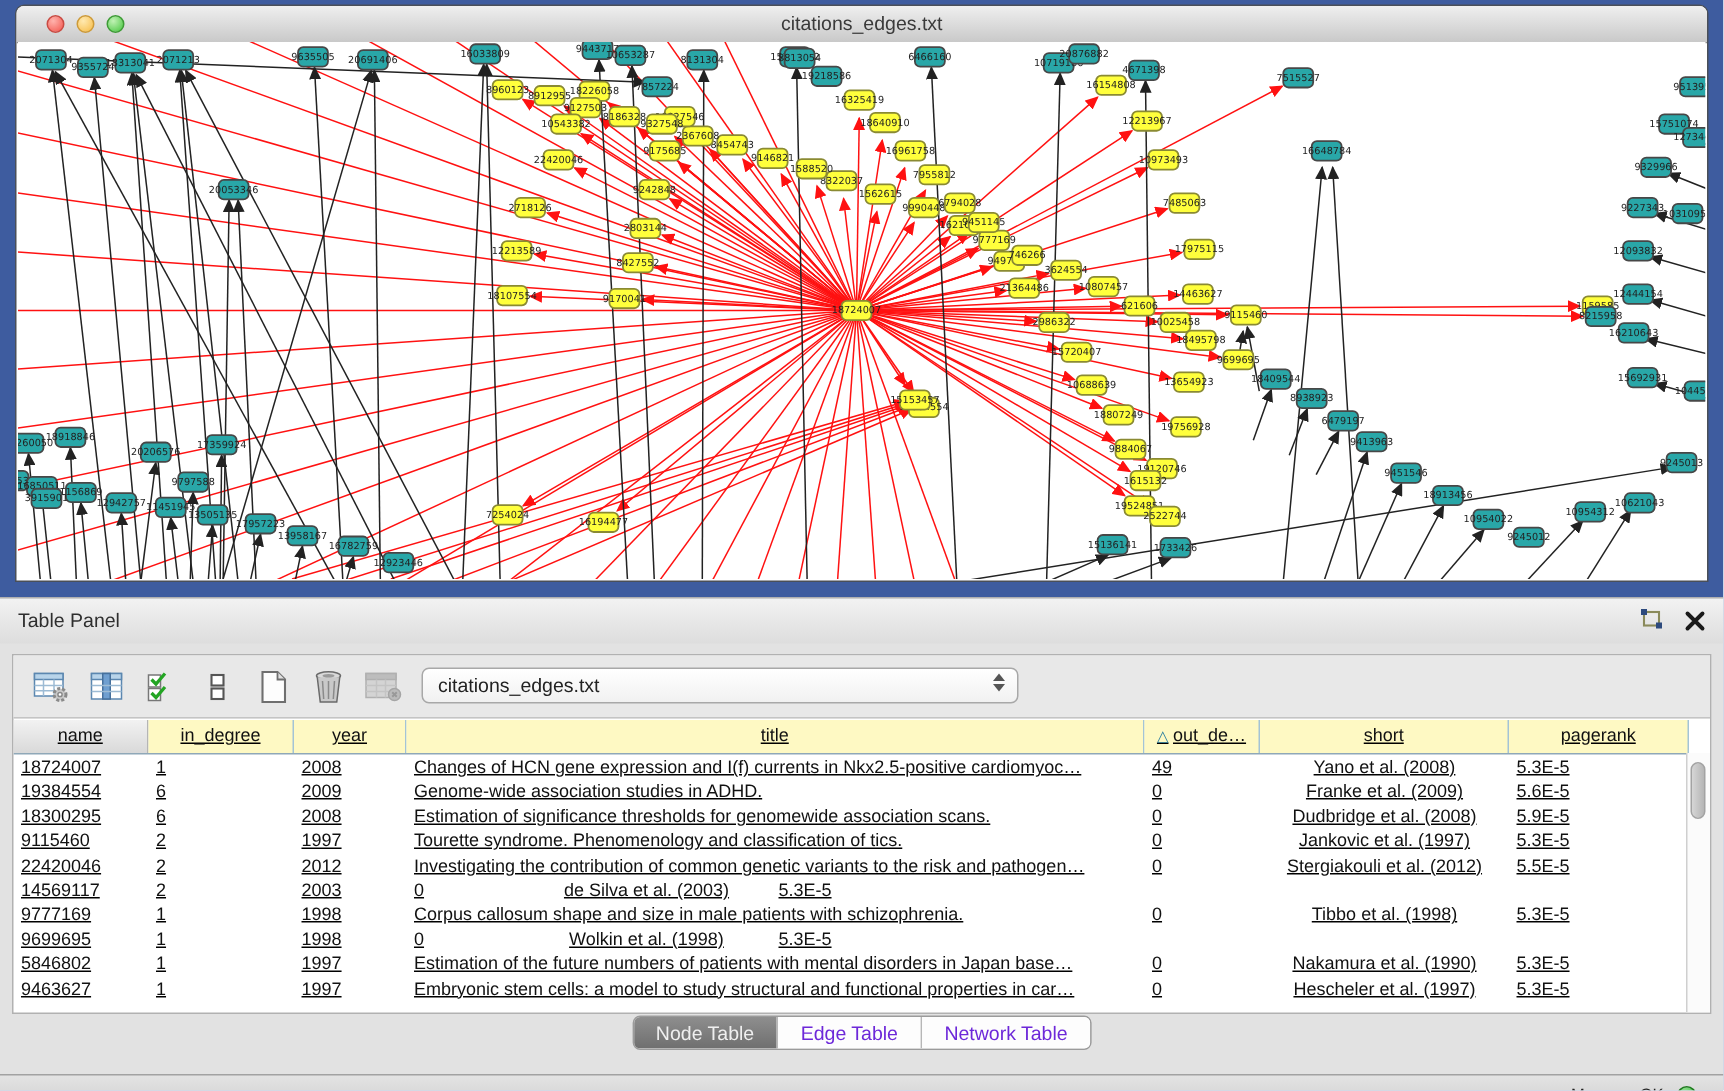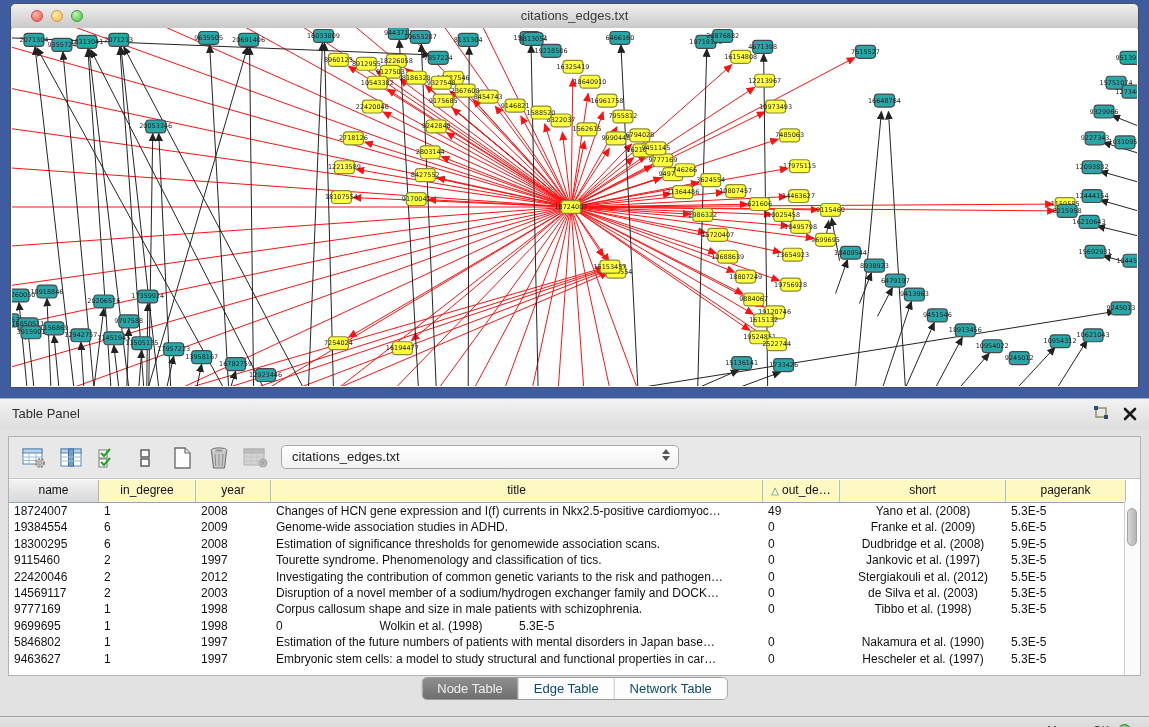--- a/index.html
+++ b/index.html
@@ -29,38 +29,38 @@
                border:1px solid #b1b1b1;background:#fff;box-sizing:border-box;}
   .toolbar{position:relative;height:42px;background:#e8e8e8;border-bottom:1px solid #c4c4c4;
            display:flex;align-items:center;gap:11px;padding-left:12px;box-sizing:border-box;}
   .tbicon{width:26px;height:26px;display:flex;align-items:center;justify-content:center;}
   .combo{position:absolute;left:272px;top:8px;width:398px;height:24px;border:1px solid #a8a8a8;
          border-radius:5px;background:linear-gradient(#ffffff,#f1f1f1);box-sizing:border-box;
          font-size:13px;color:#222;line-height:22px;padding-left:10px;}
   .combo-arrows{position:absolute;right:8px;top:3px;display:flex;flex-direction:column;gap:2px;}
   .combo-arrows .up{width:0;height:0;border-left:4px solid transparent;border-right:4px solid transparent;border-bottom:5px solid #555;}
   .combo-arrows .dn{width:0;height:0;border-left:4px solid transparent;border-right:4px solid transparent;border-top:5px solid #555;}
-  .tablewrap{position:absolute;left:0;right:0;top:43px;bottom:0;overflow:hidden;}
+  .tablewrap{position:absolute;left:0;right:0;top:43px;bottom:0;overflow:hidden;text-decoration:underline;}
   .thead{display:flex;height:22px;border-bottom:1px solid #8fa8b8;}
   .hcell{box-sizing:border-box;font-size:12px;color:#111;text-align:center;line-height:21px;
          background:#fef9c3;border-right:1px solid #a3c4d6;overflow:hidden;white-space:nowrap;}
   .hcell.gray{background:linear-gradient(#f2f2f2,#d9d9d9);border-right:1px solid #b5b5b5;}
   .sortglyph{color:#2a7fa0;font-size:10px;margin-right:3px;}
   .trow{display:flex;height:16.4px;}
   .tcell{box-sizing:border-box;font-size:12px;color:#111;line-height:16.4px;white-space:nowrap;
          overflow:hidden;padding-left:5px;}
   .tcell.center{text-align:center;padding-left:0;}
   .vscroll{position:absolute;top:22px;right:0;bottom:0;width:15px;background:#fbfbfb;border-left:1px solid #cfcfcf;}
   .vthumb{position:absolute;left:2px;top:6px;width:10px;height:38px;border-radius:5px;
           background:linear-gradient(90deg,#d6d6d6,#b5b5b5);border:1px solid #a3a3a3;box-sizing:border-box;}
   
   .tabbar{position:absolute;left:0;right:0;top:278px;height:26px;}
   .segctl{position:absolute;left:50%;top:1px;transform:translateX(-50%);display:inline-flex;
           border:1px solid #9b9b9b;border-radius:5px;overflow:hidden;background:#fff;}
-  .seg{font-size:13px;padding:3px 15px;color:#0c4a6e;border-right:1px solid #b7b7b7;background:#fdfdfd;}
+  .seg{font-size:13px;padding:3px 15px;color:#6d28d9;border-right:1px solid #b7b7b7;background:#fdfdfd;}
   .seg:last-child{border-right:none;}
   .seg.active{background:linear-gradient(#8e8e8e,#6f6f6f);color:#efefef;}
   
   .statusbar{position:absolute;left:0;right:0;top:302px;height:27px;
              background:linear-gradient(#e3e3e3,#cdcdcd);border-top:1px solid #a2a2a2;box-sizing:border-box;margin-top:16px;}
   .mem{position:absolute;right:40px;top:0;line-height:26px;font-size:11px;color:#222;}
   .memdot{position:absolute;right:18px;top:7px;width:13px;height:13px;border-radius:50%;
           background:radial-gradient(circle at 35% 30%,#9ae59a,#2fb52f);border:1px solid #1f7a1f;box-sizing:border-box;}
 </style>
 </head>
@@ -902,21 +902,20 @@
               <div class="tcell" style="width: 75px;">2012</div>
               <div class="tcell" style="width: 492px;">Investigating the contribution of common genetic variants to the risk and pathogen…</div>
               <div class="tcell" style="width: 77px;">0</div>
               <div class="tcell center" style="width: 166px;">Stergiakouli et al. (2012)</div>
               <div class="tcell" style="width: 120px;">5.5E-5</div>
             </div>
             <div class="trow">
               <div class="tcell" style="width: 90px;">14569117</div>
               <div class="tcell" style="width: 97px;">2</div>
               <div class="tcell" style="width: 75px;">2003</div>
-              <div class="tcell" style="width: 492px;">Disruption of a novel member of a sodium/hydrogen exchanger family and DOCK…</div>
               <div class="tcell" style="width: 77px;">0</div>
               <div class="tcell center" style="width: 166px;">de Silva et al. (2003)</div>
               <div class="tcell" style="width: 120px;">5.3E-5</div>
             </div>
             <div class="trow">
               <div class="tcell" style="width: 90px;">9777169</div>
               <div class="tcell" style="width: 97px;">1</div>
               <div class="tcell" style="width: 75px;">1998</div>
               <div class="tcell" style="width: 492px;">Corpus callosum shape and size in male patients with schizophrenia.</div>
               <div class="tcell" style="width: 77px;">0</div>

